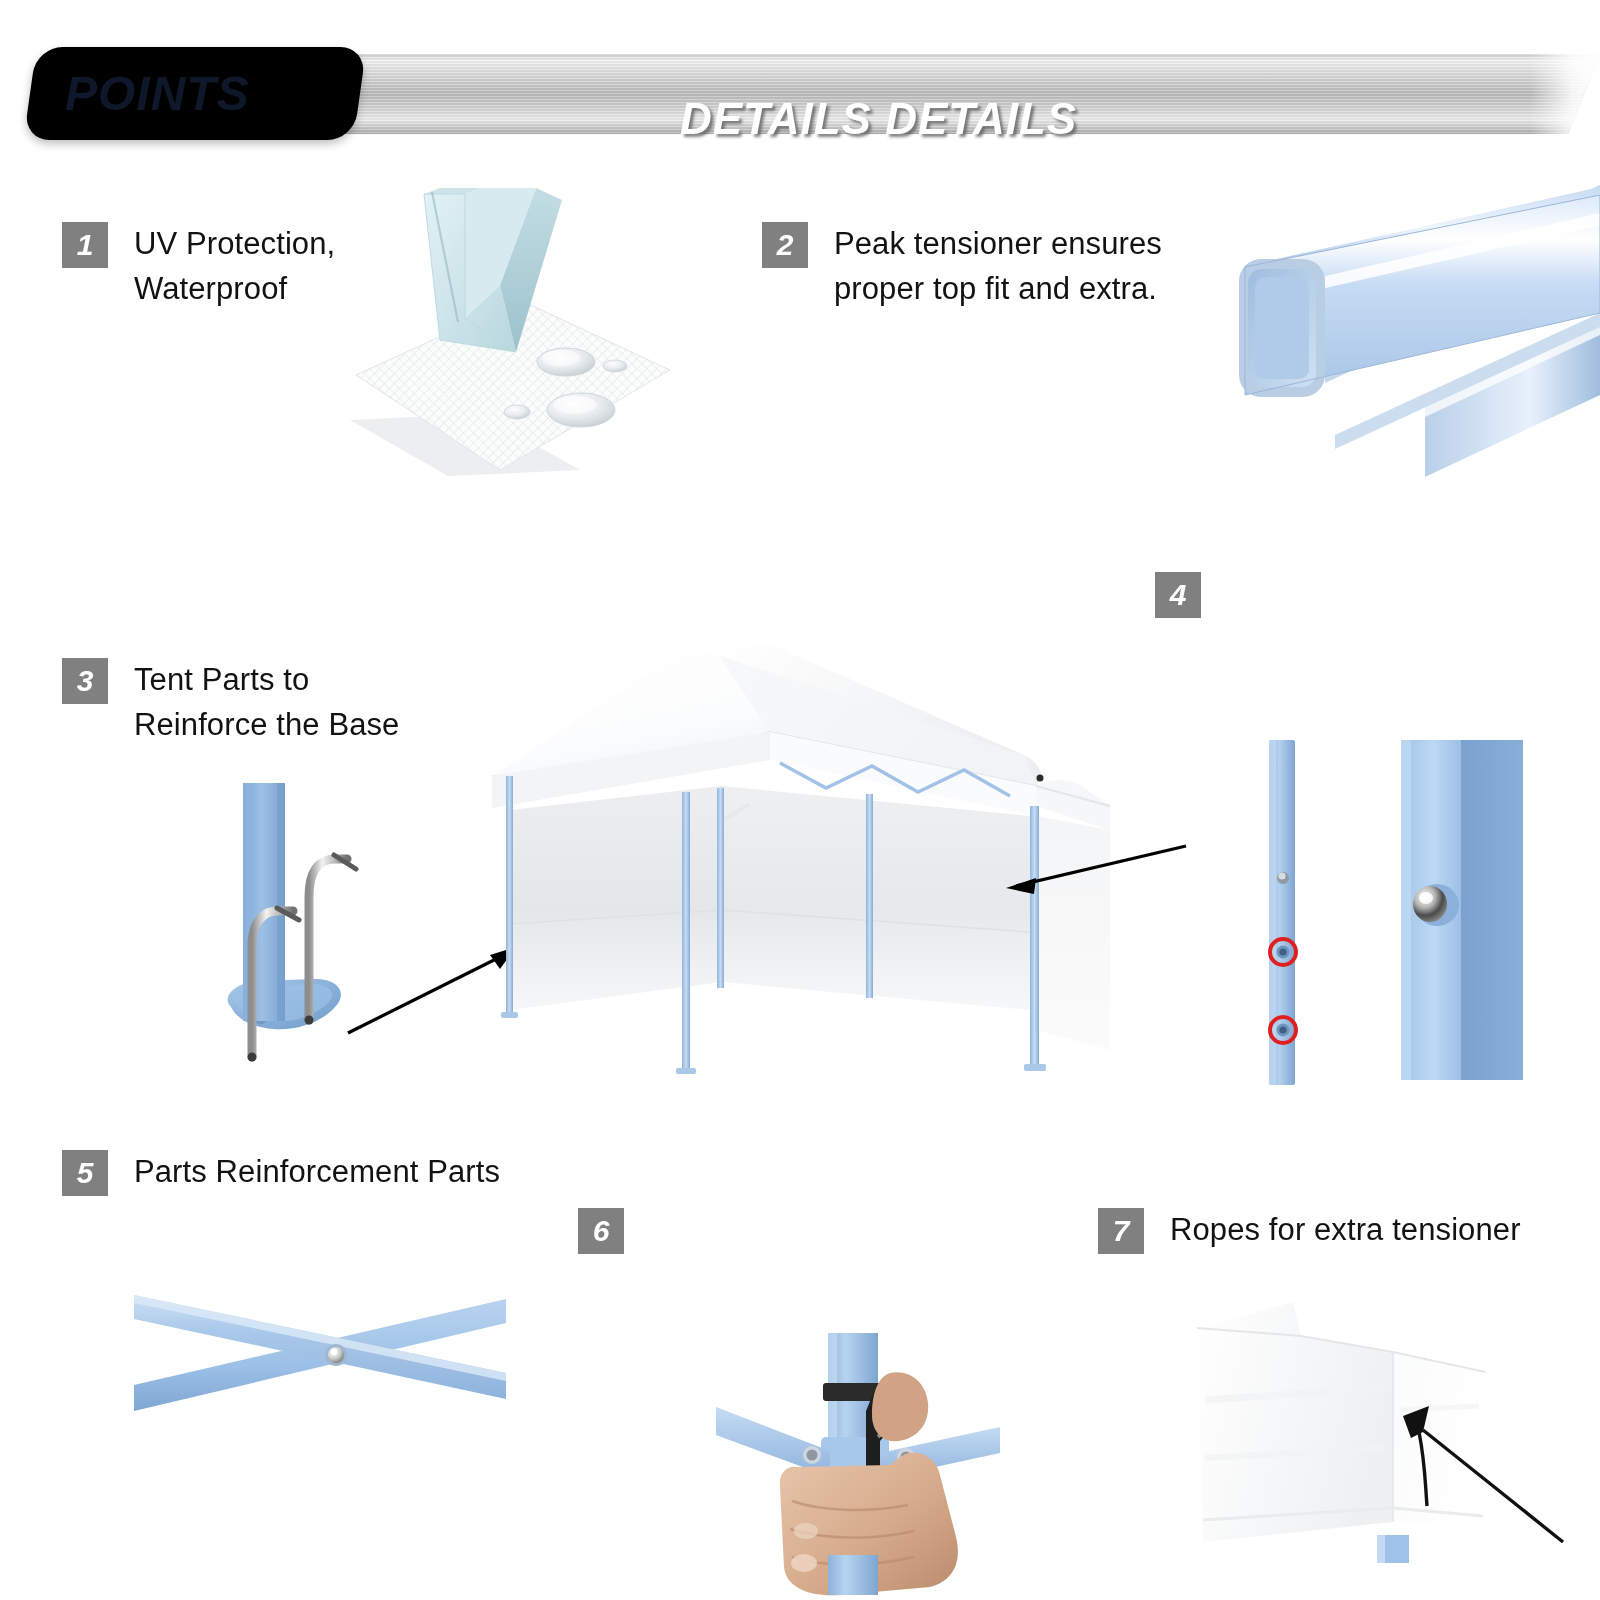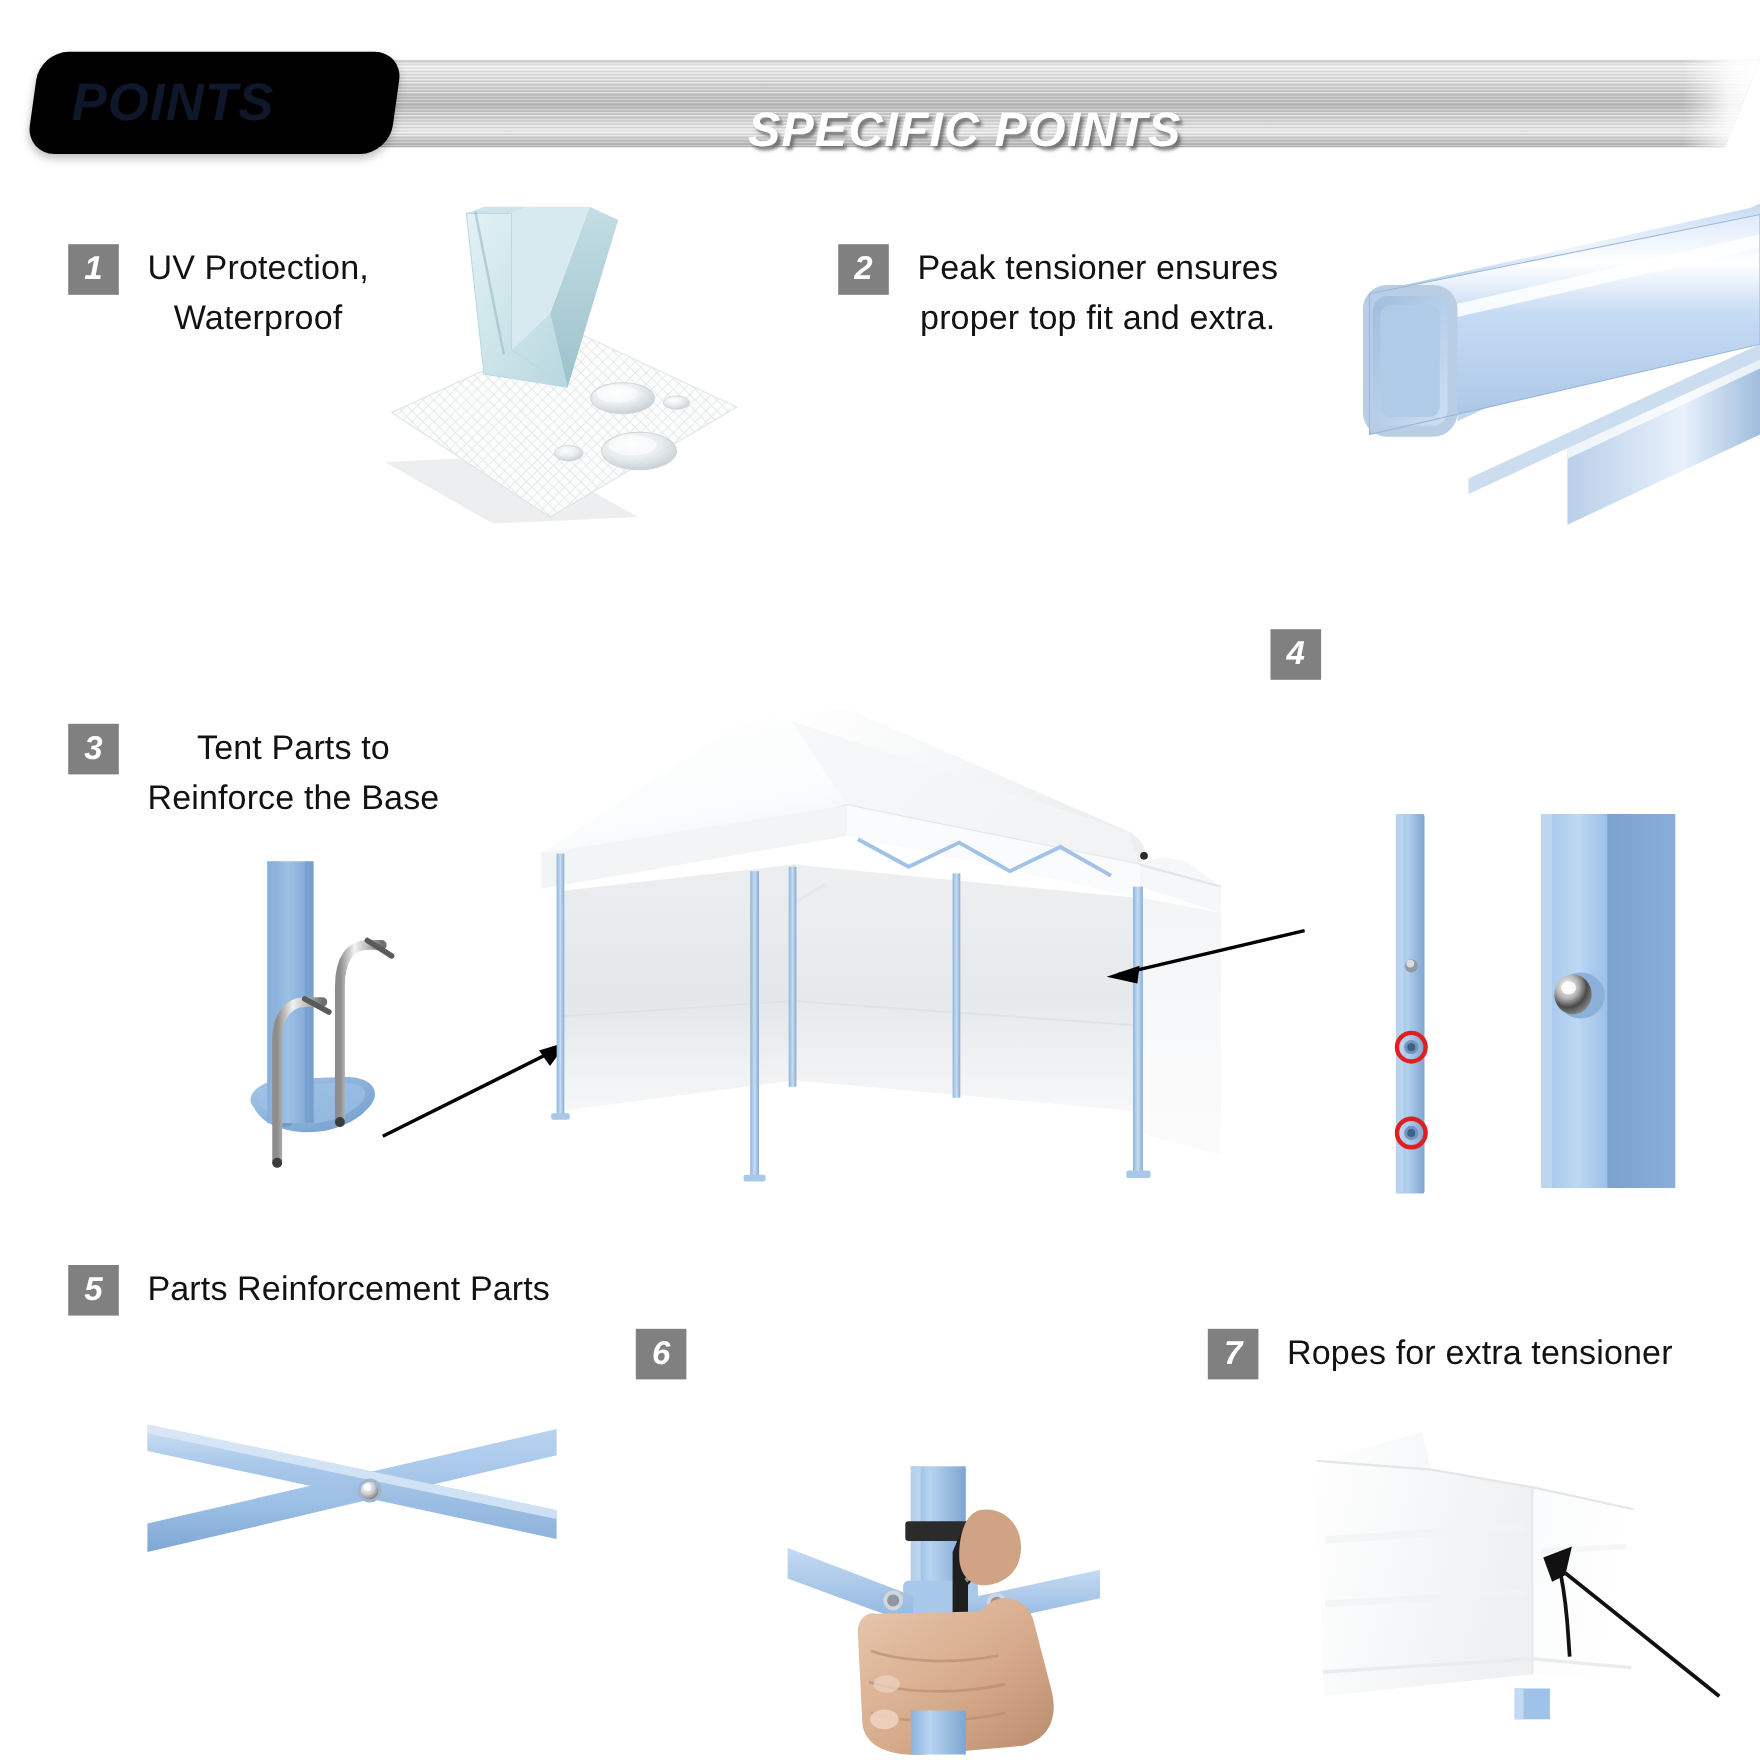--- a/index.html
+++ b/index.html
@@ -58,21 +58,20 @@
   .badge{
     display:inline-block; width:46px; height:46px; background:#808080;
     color:#ffffff; font-size:30px; font-style:italic; font-weight:bold;
     text-align:center; line-height:46px; vertical-align:top;
     flex:0 0 auto;
   }
   .ptext{
     display:inline-block; margin-left:26px; font-size:31px; color:#121212;
     line-height:1.45; vertical-align:top; white-space:pre-line;
     letter-spacing:0.1px;
-    text-align:center;
   }
   .prow { display:flex; align-items:flex-start; }
 
   
   #p1 { left:62px;  top:222px; }
   #p2 { left:762px; top:222px; }
   #p3 { left:62px;  top:658px; }
   #p4 { left:1155px;top:572px; }
   #p5 { left:62px;  top:1150px;}
   #p6 { left:578px; top:1208px;}
@@ -107,21 +106,21 @@
 
   svg { display:block; overflow:visible; }
 </style>
 </head>
 <body>
 
 <div class="page">
 
   <div class="header">
     <div class="metal-banner"></div>
-    <div class="banner-title">SPECIFIC POINTS</div>
+    <div class="banner-title">DETAILS DETAILS</div>
     <div class="points-tag"></div>
     <div class="points-label">POINTS</div>
   </div>
 
   <div class="point prow" id="p1">
     <span class="badge">1</span>
     <span class="ptext">UV Protection,
 Waterproof</span>
   </div>
 

